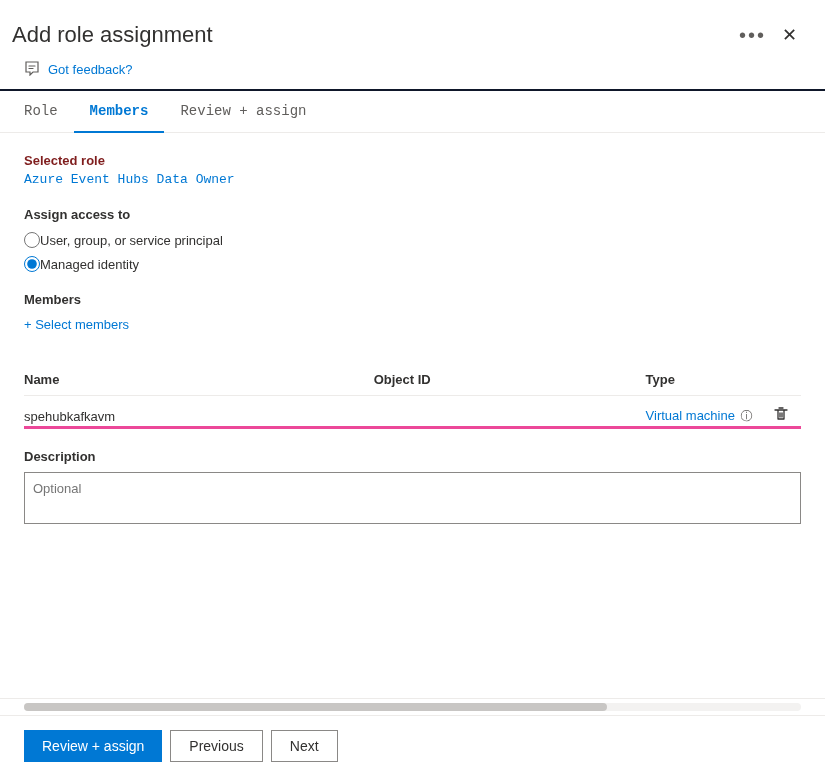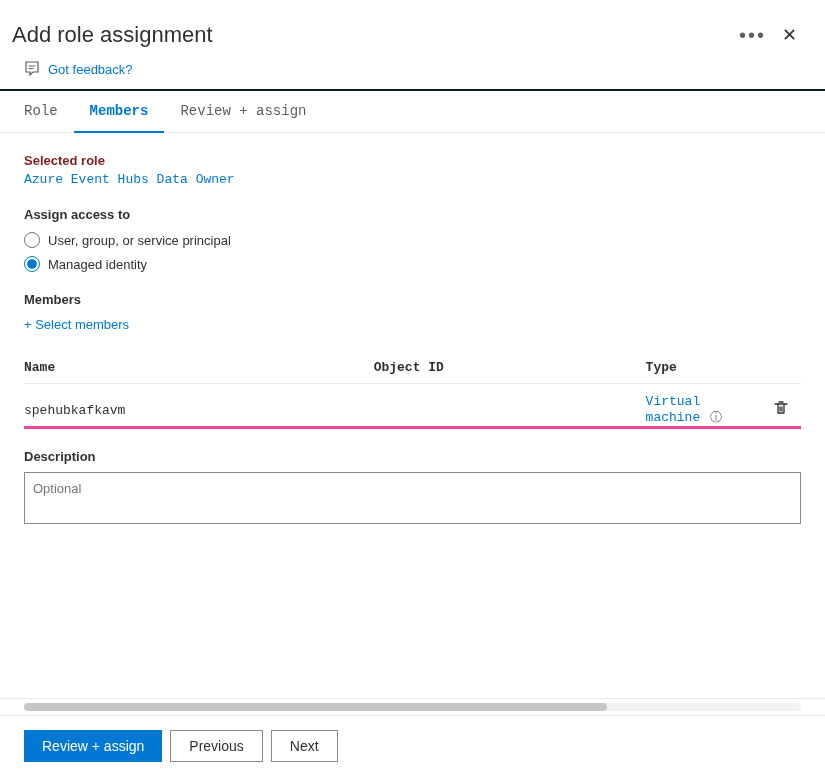--- a/index.html
+++ b/index.html
@@ -133,21 +133,21 @@
     .assign-access-label {
       font-weight: 700;
       font-size: 13px;
       margin-bottom: 10px;
       color: #323130;
     }
 
     .radio-option {
       display: flex;
       align-items: center;
-      gap: 8px;
+      gap: 0;
       margin-bottom: 8px;
       font-size: 13px;
       cursor: pointer;
     }
     .radio-option input[type="radio"] {
       accent-color: #0078d4;
       width: 16px;
       height: 16px;
       cursor: pointer;
     }
@@ -169,22 +169,21 @@
       padding: 0;
       display: flex;
       align-items: center;
       gap: 4px;
     }
 
     
     .members-table {
       width: 100%;
       border-collapse: collapse;
-      margin-top: 20px;
-      font-family: Liberation Mono, monospace;
+      margin-top: 32px;
     }
     .members-table th {
       text-align: left;
       font-size: 13px;
       font-weight: 600;
       color: #323130;
       padding: 8px 8px 8px 0;
       border-bottom: 1px solid #edebe9;
     }
     .members-table td {

